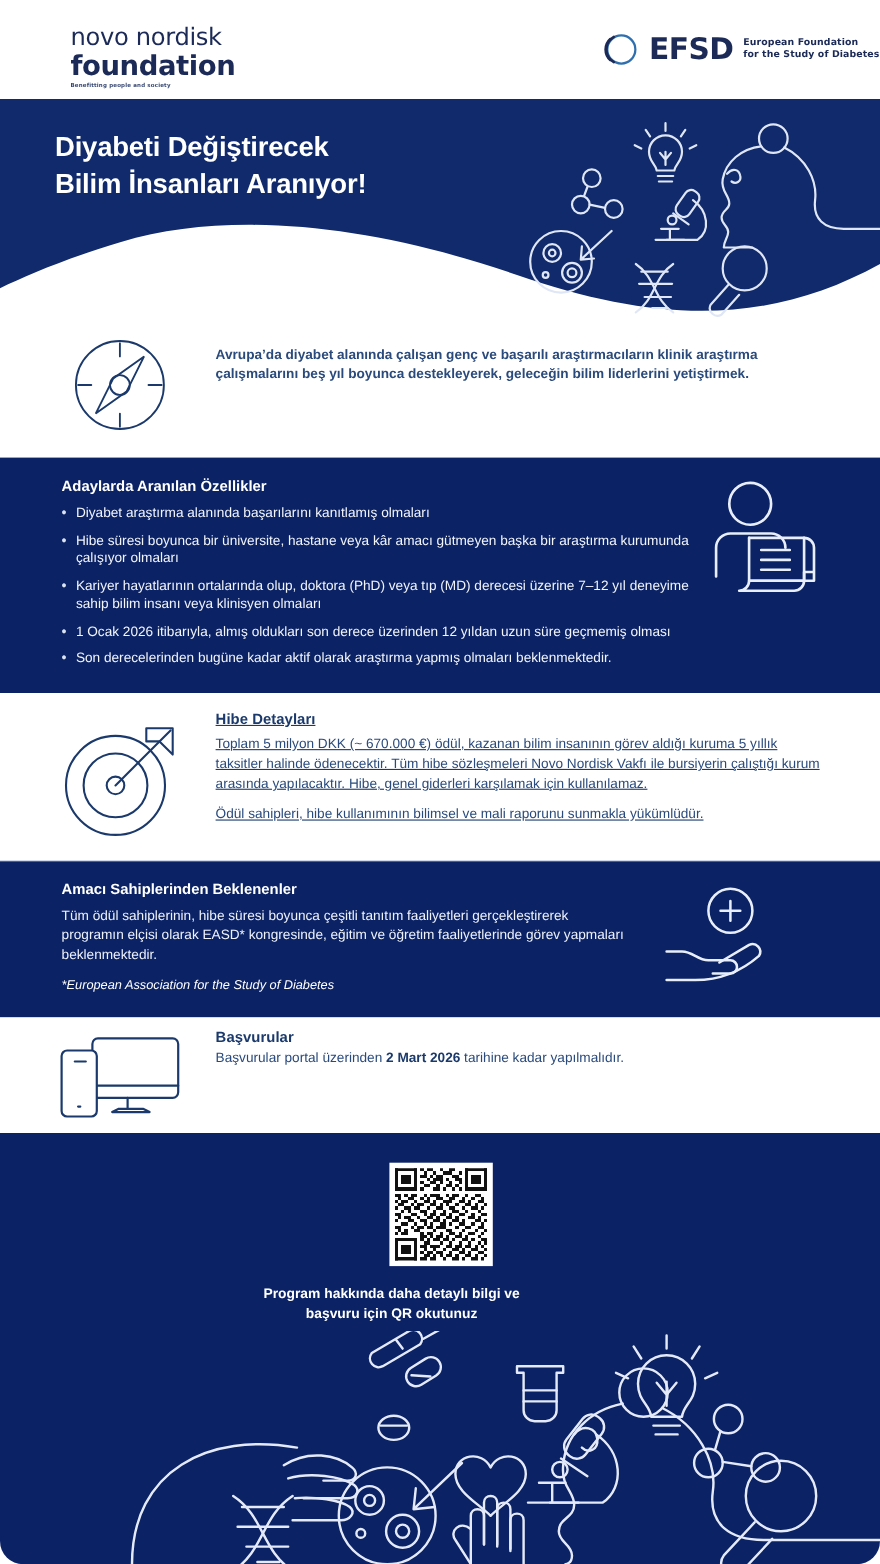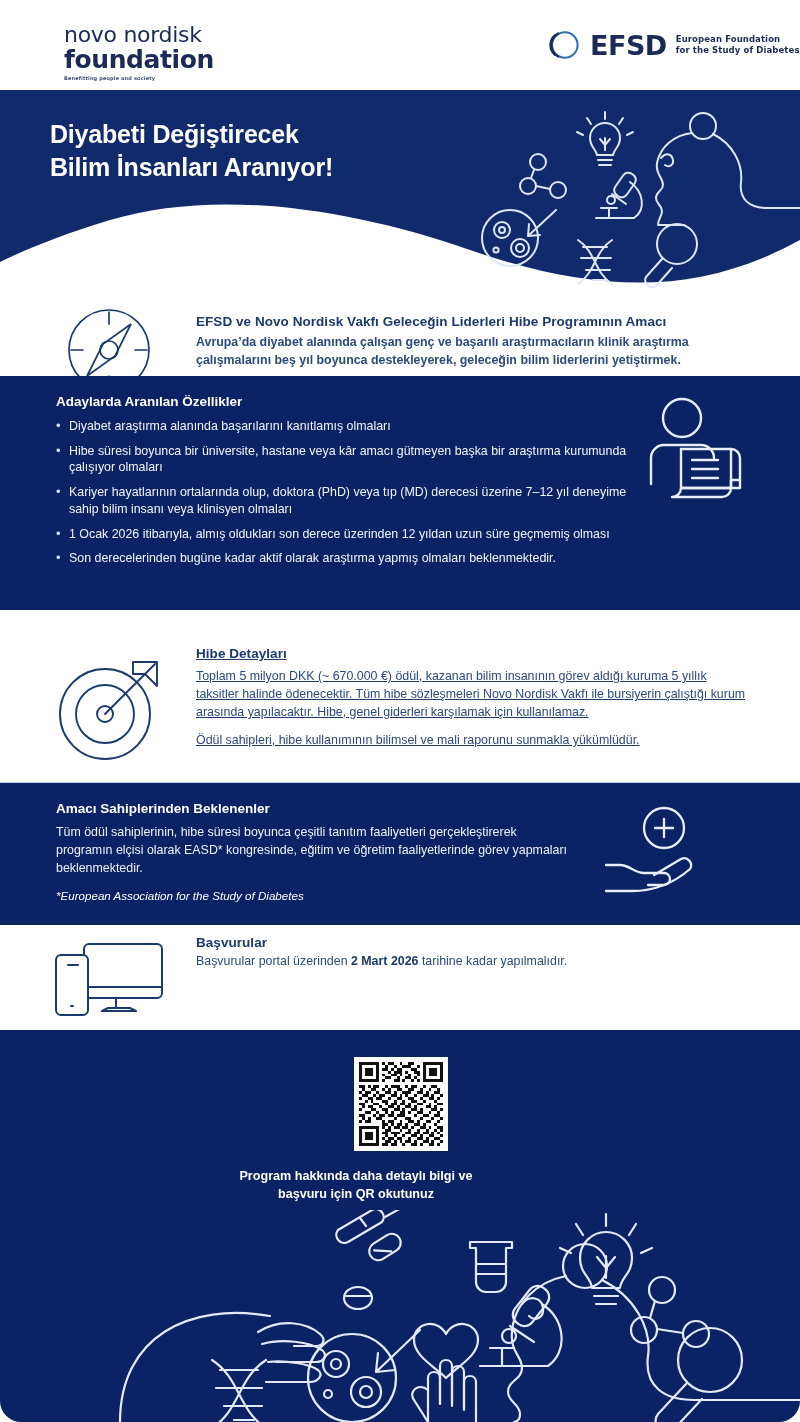--- a/index.html
+++ b/index.html
@@ -39,21 +39,21 @@
   .body-txt{font-size:12.4px;line-height:1.42;}
 
   
   .purpose{top:290px;height:106px;}
   .compass{position:absolute;left:63px;top:14px;}
   .purpose-txt{position:absolute;left:196px;top:24px;width:560px;color:#1b3a6b;}
   .purpose-txt .h-title{color:#1b3a6b;margin-bottom:5px;}
   .purpose-txt p{margin:0;color:#2a4a7c;font-weight:bold;}
 
   
-  .criteria{top:376px;height:234px;}
+  .criteria{top:416px;height:234px;}
   .criteria-in{position:absolute;left:56px;top:18px;width:586px;}
   .criteria-in h3{margin:0 0 9px 0;font-size:13.5px;font-weight:700;color:#fff;}
   ul.bul{list-style:none;margin:0;padding:0;}
   ul.bul li{position:relative;padding-left:13px;margin-bottom:8px;font-size:12.4px;line-height:1.35;color:#f2f5fb;}
   ul.bul li:before{content:"•";position:absolute;left:0;top:-1px;color:#dbe3f2;font-size:13px;}
   .person-icon{position:absolute;left:645px;top:20px;}
 
   
   .grant{top:630px;height:153px;}
   .target-icon{position:absolute;left:55px;top:22px;}
@@ -185,21 +185,20 @@
   <div class="sec white purpose">
     <svg class="compass" width="92" height="92" viewBox="0 0 92 92">
       <g fill="none" stroke="#1b3a6b" stroke-width="1.7" stroke-linecap="round">
         <circle cx="46" cy="46" r="40"></circle>
         <path d="M46 8 v12 M46 72 v12 M8 46 h12 M72 46 h12"></path>
         <path d="M68 20 L52 52 L24 72 L40 40 Z"></path>
         <circle cx="46" cy="46" r="9"></circle>
       </g>
     </svg>
     <div class="purpose-txt">
-      <div class="h-title">EFSD ve Novo Nordisk Vakfı Geleceğin Liderleri Hibe Programının Amacı</div>
       <p class="body-txt">Avrupa’da diyabet alanında çalışan genç ve başarılı araştırmacıların klinik araştırma çalışmalarını beş yıl boyunca destekleyerek, geleceğin bilim liderlerini yetiştirmek.</p>
     </div>
   </div>
 
   <div class="sec navy criteria">
     <div class="criteria-in">
       <h3>Adaylarda Aranılan Özellikler</h3>
       <ul class="bul">
         <li>Diyabet araştırma alanında başarılarını kanıtlamış olmaları</li>
         <li>Hibe süresi boyunca bir üniversite, hastane veya kâr amacı gütmeyen başka bir araştırma kurumunda çalışıyor olmaları</li>

